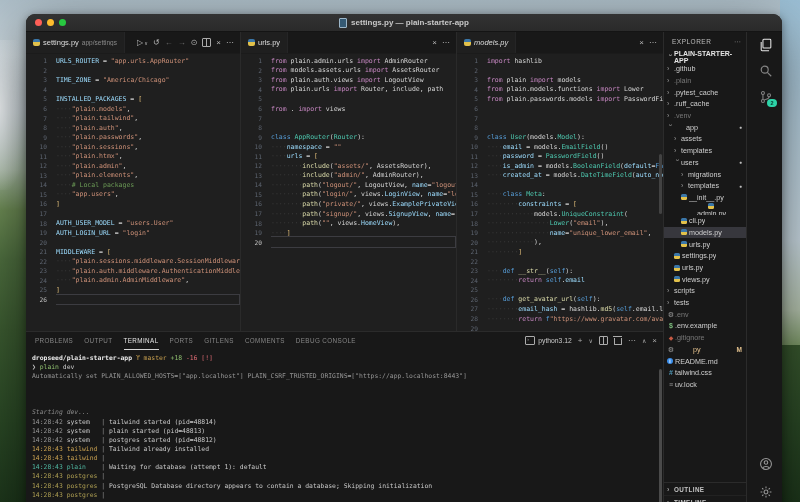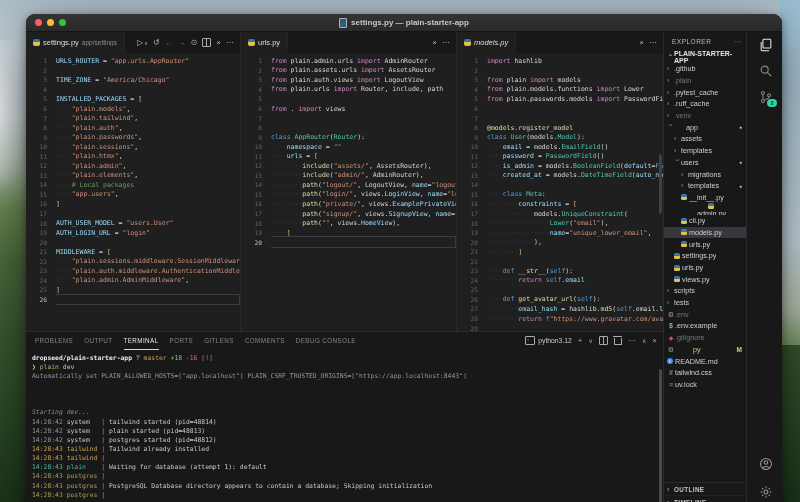--- a/index.html
+++ b/index.html
@@ -277,21 +277,21 @@
                 <span class="tbi">⋯</span>
               </div>
             </div>
             <div class="code">
                 <div class="cline">
                   <span class="ln">1</span>
                   <div class="lc"><span class="tk-k">from </span><span class="tk-p">plain.admin.urls </span><span class="tk-k">import </span><span class="tk-p">AdminRouter</span></div>
                 </div>
                 <div class="cline">
                   <span class="ln">2</span>
-                  <div class="lc"><span class="tk-k">from </span><span class="tk-p">plain.assets.urls </span><span class="tk-k">import </span><span class="tk-p">AssetsRouter</span></div>
+                  <div class="lc"><span class="tk-k">from </span><span class="tk-p">models.assets.urls </span><span class="tk-k">import </span><span class="tk-p">AssetsRouter</span></div>
                 </div>
                 <div class="cline">
                   <span class="ln">3</span>
                   <div class="lc"><span class="tk-k">from </span><span class="tk-p">plain.auth.views </span><span class="tk-k">import </span><span class="tk-p">LogoutView</span></div>
                 </div>
                 <div class="cline">
                   <span class="ln">4</span>
                   <div class="lc"><span class="tk-k">from </span><span class="tk-p">plain.urls </span><span class="tk-k">import </span><span class="tk-p">Router, include, path</span></div>
                 </div>
                 <div class="cline">
@@ -397,21 +397,20 @@
                 <div class="cline">
                   <span class="ln">6</span>
                   <div class="lc"></div>
                 </div>
                 <div class="cline">
                   <span class="ln">7</span>
                   <div class="lc"></div>
                 </div>
                 <div class="cline">
                   <span class="ln">8</span>
-                  <div class="lc"><span class="tk-f">@models.register_model</span></div>
                 </div>
                 <div class="cline">
                   <span class="ln">9</span>
                   <div class="lc"><span class="tk-kb">class </span><span class="tk-cl">User</span><span class="tk-p">(models.</span><span class="tk-cl">Model</span><span class="tk-p">):</span></div>
                 </div>
                 <div class="cline">
                   <span class="ln">10</span>
                   <div class="lc"><span class="tk-ws">····</span><span class="tk-v">email</span><span class="tk-p"> = models.</span><span class="tk-cl">EmailField</span><span class="tk-p">()</span></div>
                 </div>
                 <div class="cline">

